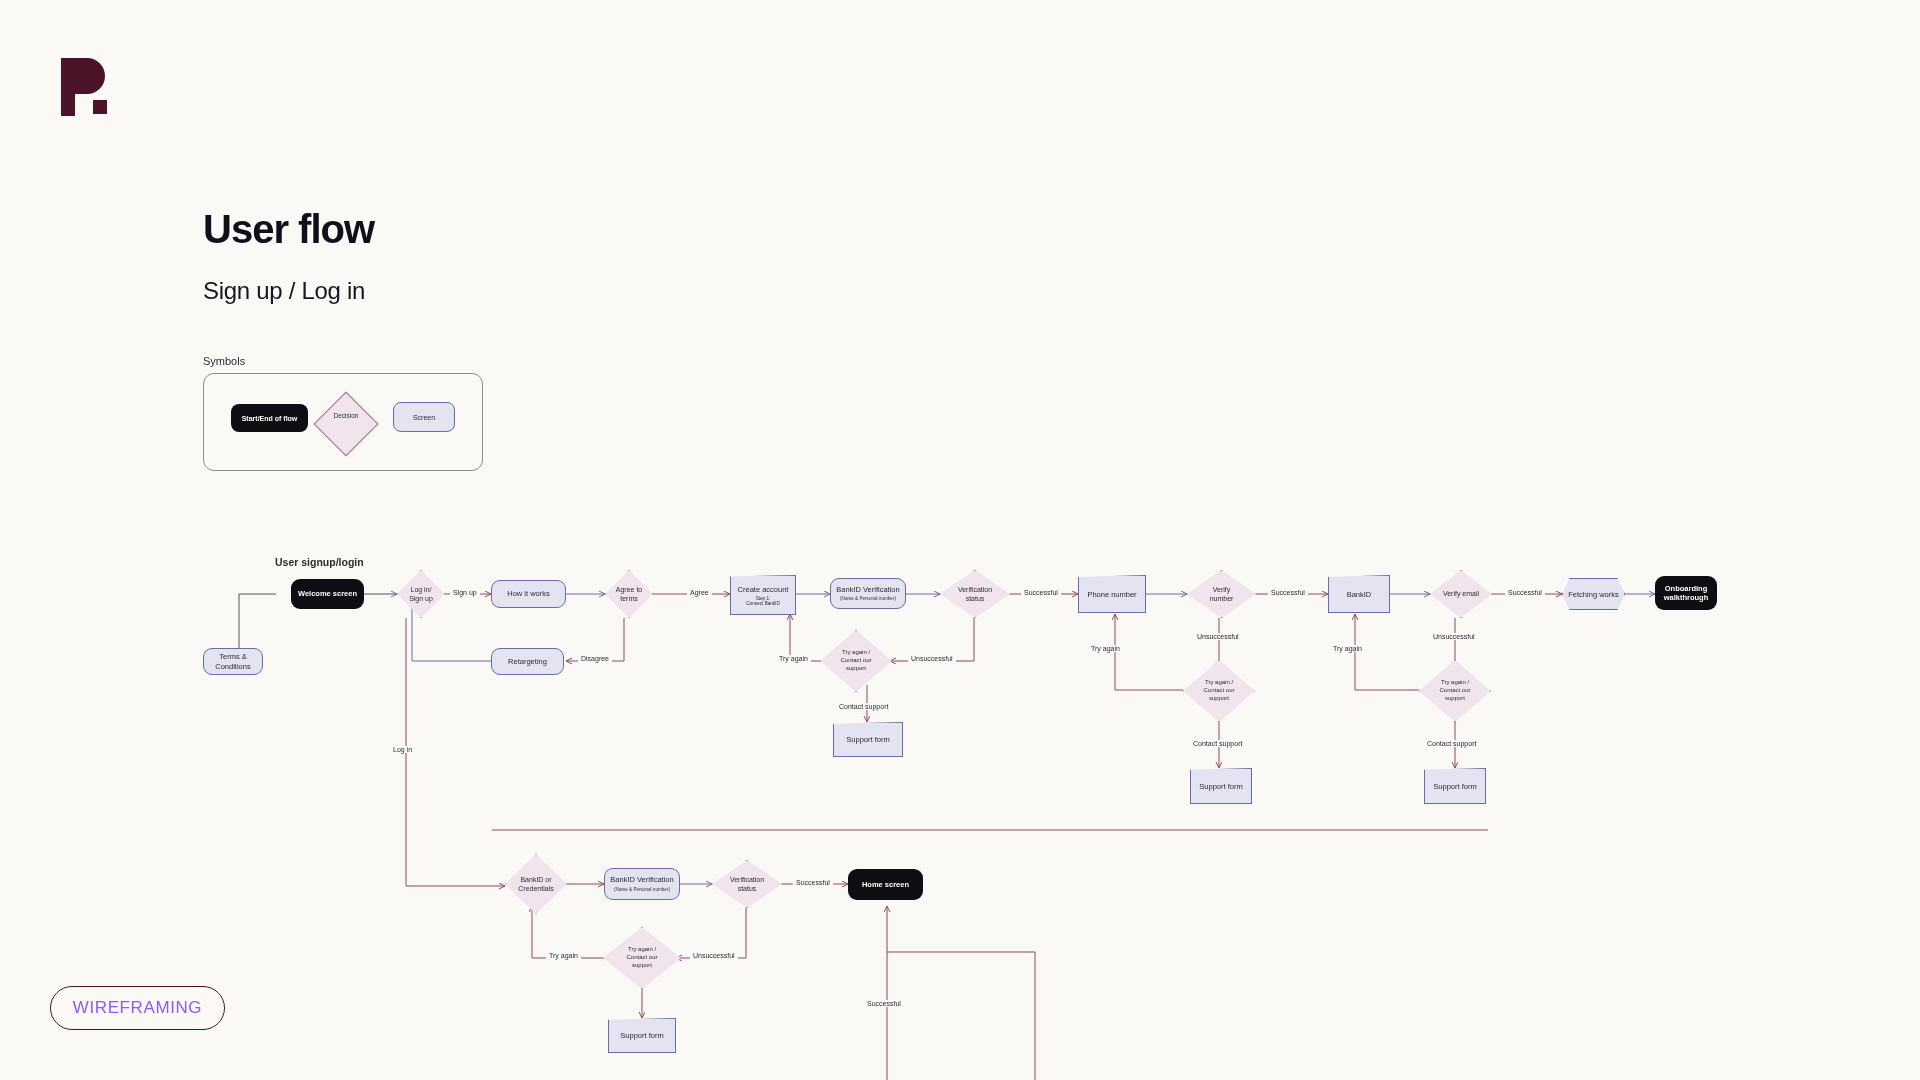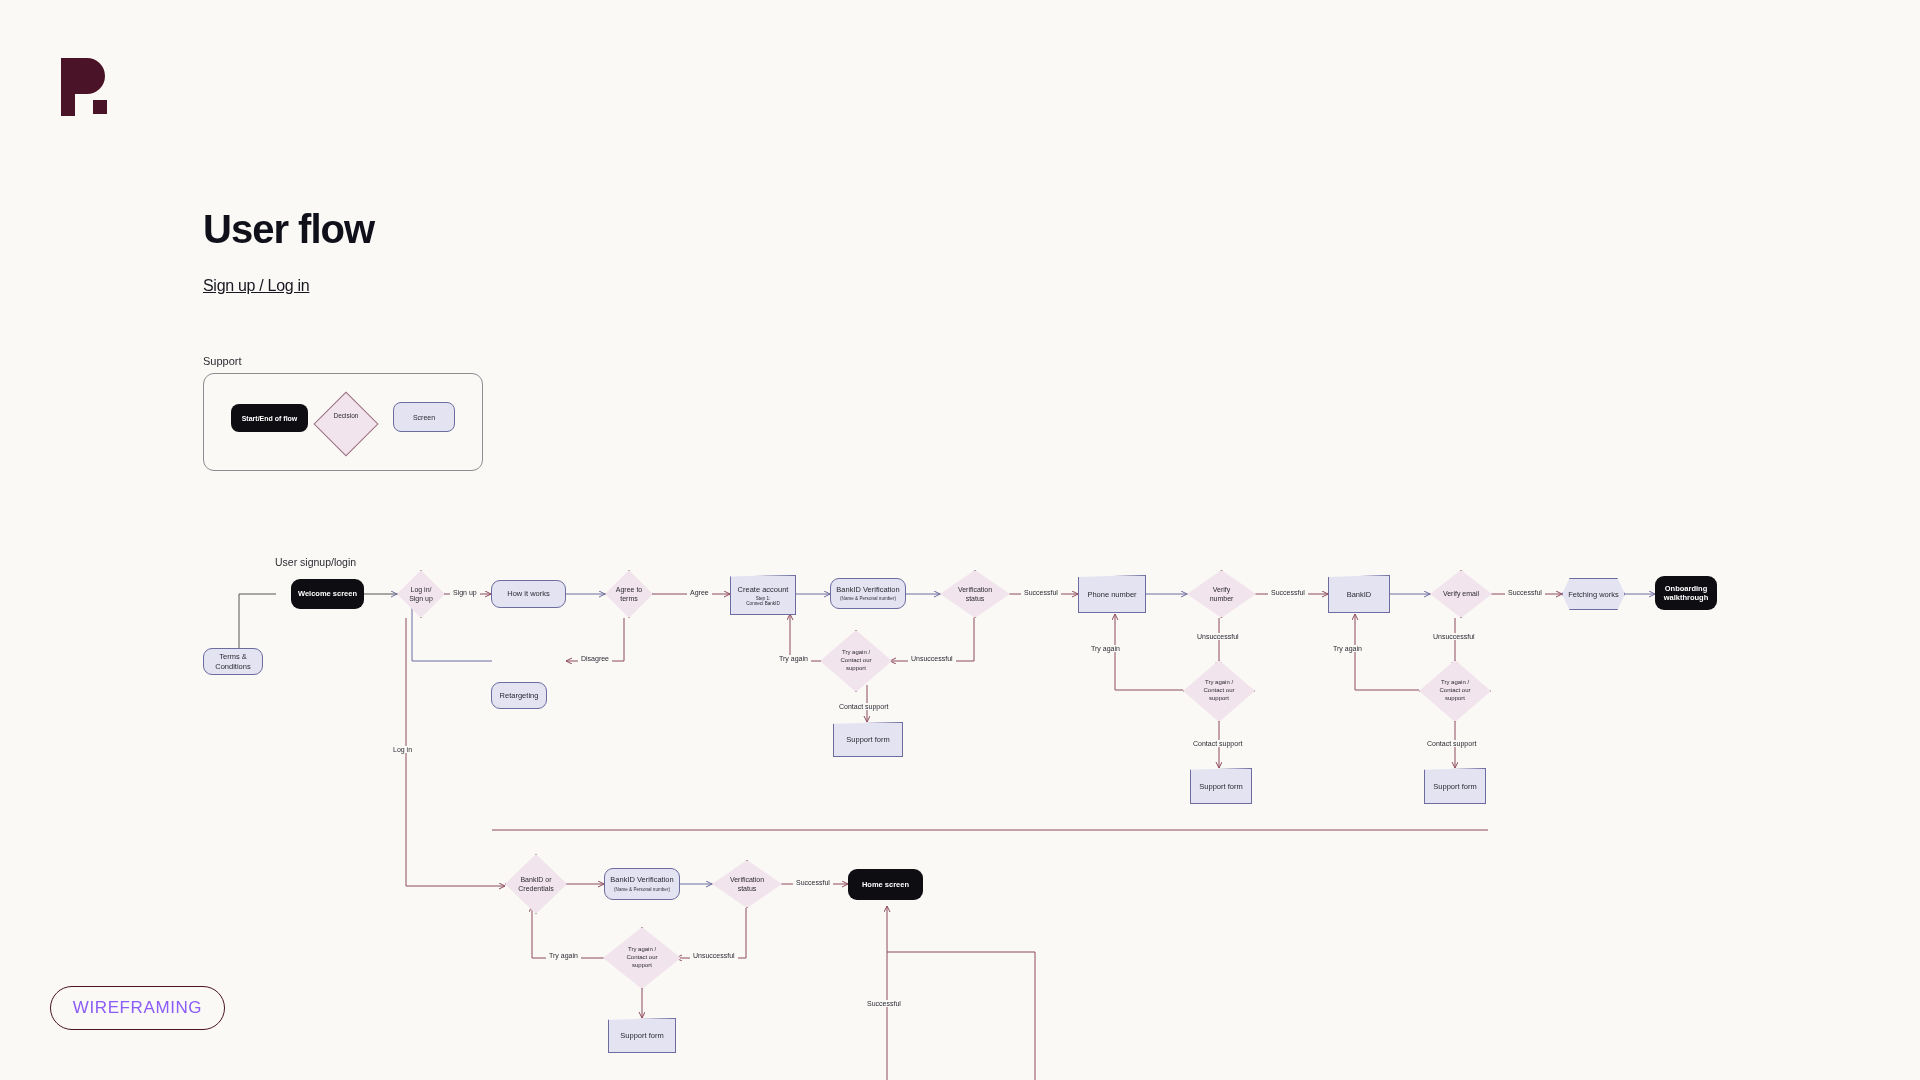--- a/index.html
+++ b/index.html
@@ -16,23 +16,22 @@
   .logo svg { display: block; }
 
   
   .page-title {
     position: absolute; left: 203px; top: 207px;
     font-size: 40px; font-weight: 700; color: #10101A;
     letter-spacing: -1.0px;
   }
   .page-subtitle {
     position: absolute; left: 203px; top: 277px;
-    font-size: 16px; font-weight: 400; color: #17171F;
+    font-size: 24px; font-weight: 400; color: #17171F;
     letter-spacing: -0.3px;
-    text-decoration: underline;
   }
 
   
   .symbols-label {
     position: absolute; left: 203px; top: 355px;
     font-size: 11px; color: #2B2B33;
   }
   .symbols-box {
     position: absolute; left: 203px; top: 373px;
     width: 280px; height: 98px;
@@ -122,21 +121,21 @@
     position: absolute; inset: 0;
     display: flex; align-items: center; justify-content: center;
     font-size: 7.5px; color: #2B2B33; text-align: center;
   }
 
   .edge-label {
     position: absolute; font-size: 7px; color: #2B2B33;
     white-space: nowrap; background: #FAF9F6; padding: 0 3px;
   }
   .section-label {
-    position: absolute; font-size: 10.5px; color: #2B2B33; white-space: nowrap;
+    position: absolute; font-size: 10.5px; color: #2B2B33; white-space: nowrap; font-weight: bold;
   }
 
   
   .wf-badge {
     position: absolute; left: 50px; top: 986px;
     width: 175px; height: 44px;
     border: 1.6px solid #4A1327; border-radius: 24px;
     display: flex; align-items: center; justify-content: center;
     color: #8b5cf6; font-size: 17px; letter-spacing: 0.6px;
   }
@@ -150,21 +149,21 @@
     <svg width="80" height="72" viewBox="0 0 80 72">
       <path d="M14 14 H40 a18 18 0 0 1 0 36 H28 V72 H14 Z" fill="#4A1327"></path>
       <rect x="28" y="14" width="12" height="14" fill="#4A1327"></rect>
       <rect x="46" y="56" width="14" height="14" fill="#4A1327"></rect>
     </svg>
   </div>
 
   <div class="page-title">User flow</div>
   <div class="page-subtitle">Sign up / Log in</div>
 
-  <div class="symbols-label">Support</div>
+  <div class="symbols-label">Symbols</div>
   <div class="symbols-box"></div>
   <div class="legend-row">
     <div class="lg-term">Start/End of flow</div>
     <div class="lg-dec"></div>
     <div class="lg-dec-t">Decision</div>
     <div class="lg-scr">Screen</div>
   </div>
 
   <div id="flow">
 
@@ -256,21 +255,21 @@
     <div class="node n-screen" style="left:203px; top:648px; width:60px; height:27px;">Terms &amp; Conditions</div>
 
     <div class="n-dia" style="left:397px; top:570px; width:48px; height:48px;">
       <div class="dshape"></div>
       <div class="dlbl" style="white-space:pre-line;">Log in/
 Sign up</div>
     </div>
 
     <div class="node n-screen" style="left:491px; top:580px; width:75px; height:28px;">How it works</div>
 
-    <div class="node n-screen" style="left:491px; top:682px; width:56px; height:27px;">Retargeting</div>
+    <div class="node n-screen" style="left:491px; top:648px; width:73px; height:27px;">Retargeting</div>
 
     <div class="n-dia" style="left:605px; top:570px; width:48px; height:48px;">
       <div class="dshape"></div>
       <div class="dlbl" style="white-space:pre-line;">Agree to
 terms</div>
     </div>
 
     <div class="n-card" style="left:730px; top:575px; width:66px; height:40px;">
       <div class="shape" style="clip-path:polygon(0% 4%, 100% 0%, 100% 100%, 0% 100%);"></div>
       <div class="lbl" style="flex-direction:column;">

